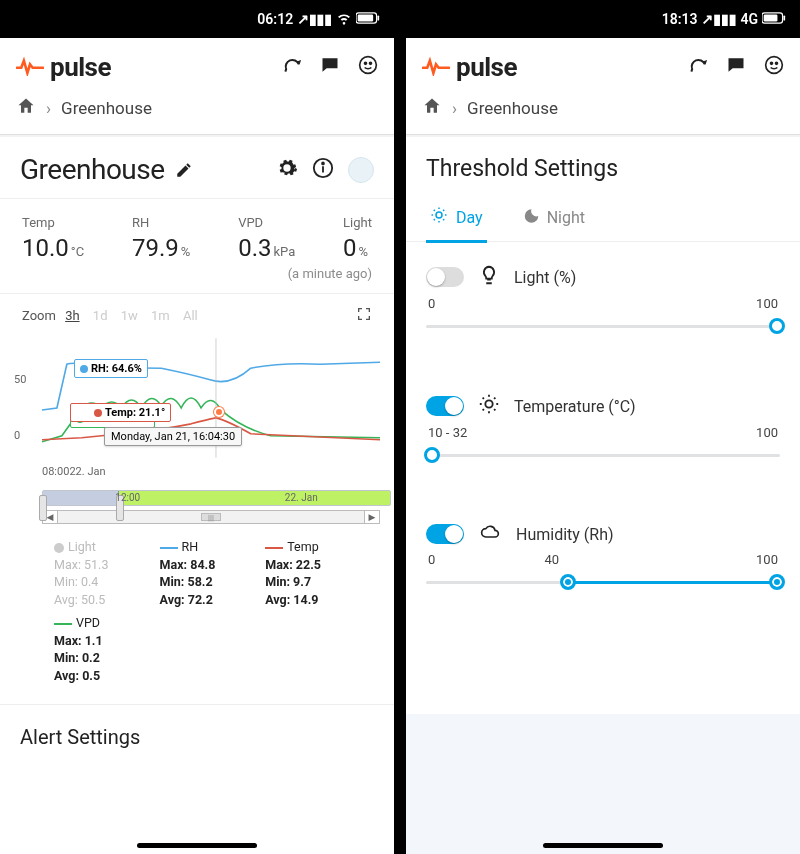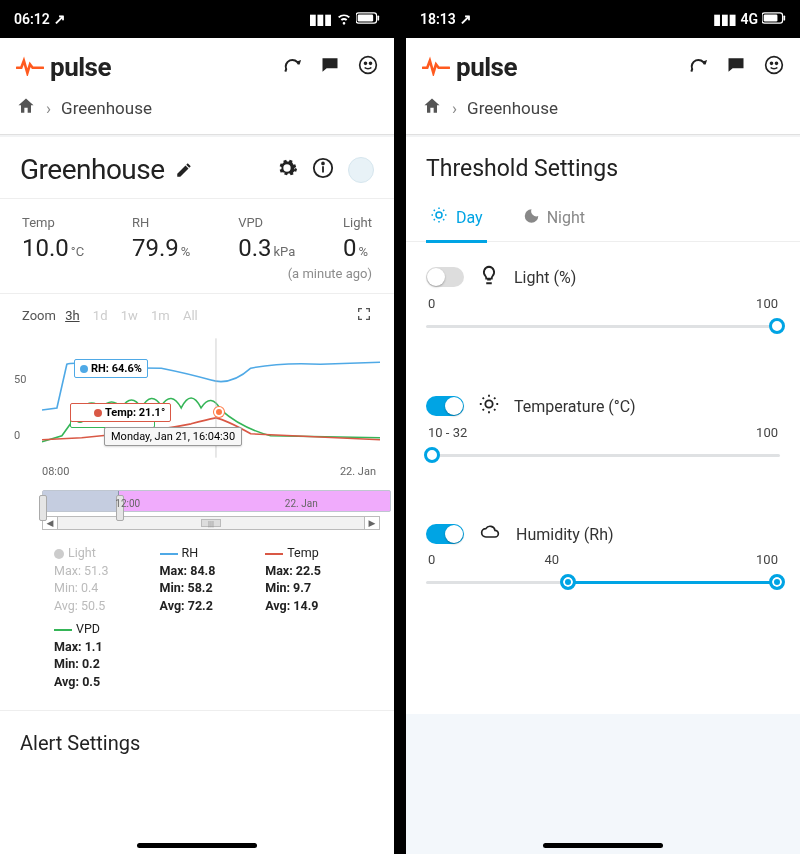--- a/index.html
+++ b/index.html
@@ -22,21 +22,21 @@
   .phone.left { border-right: 6px solid #000; }
   .phone.right { border-left: 6px solid #000; }
 
   
   .statusbar {
     background: #000;
     color: #fff;
     height: 38px;
     display: flex;
     align-items: center;
-    justify-content: space-between;
+    justify-content: flex-end;
     padding: 0 14px;
     font-size: 14px;
     font-weight: 600;
   }
   .statusbar .sb-left { display:flex; align-items:center; gap:4px; }
   .statusbar .sb-right { display:flex; align-items:center; gap:4px; }
 
   
   .apphead {
     display:flex;
@@ -112,28 +112,28 @@
   .tip.temp { border:1px solid #d95845; top:70px; left:28px;padding-left:23px; }
   .dot { width:8px;height:8px;border-radius:50%;display:inline-block;margin-right:3px;vertical-align:middle; }
   .dot.rh{background:#4fa9e6;} .dot.vpd{background:#35b557;} .dot.temp{background:#d95845;}
   .datelabel {
     position:absolute; top:94px; left:62px;
     background:#f7f7f7; border:1px solid #999;
     font-size:11px; padding:2px 6px; border-radius:2px;
     box-shadow: 0 1px 2px rgba(0,0,0,.15);
   }
   .marker-dot { position:absolute; width:10px; height:10px; border-radius:50%; background:#ff7a45; border:2px solid #fff; box-shadow:0 0 0 1px #ff7a45; }
-  .xaxis { display:flex; justify-content:space-between; font-size:11px; color:#666; margin:2px 18px 0 42px; }
+  .xaxis { display:flex; font-size:11px; color:#666; margin:2px 18px 0 42px; }
 
   
   .nav {
     position:relative;
-    height:22px;
+    height:16px;
     margin: 12px 3px 4px 42px;
-    background: #f0abfc;
+    background: #bef264;
     border:1px solid #bfc6d0;
     border-radius:2px;
   }
   .nav .win {
     position:absolute; top:0; bottom:0;
     background:#c5cde0;
     left:0; width:22%;
     border-right:1px solid #8893aa;
   }
   .nav .handle { position:absolute; top:4px; width:8px; height:26px; background:#e5e5e5; border:1px solid #aaa; border-radius:2px; }

